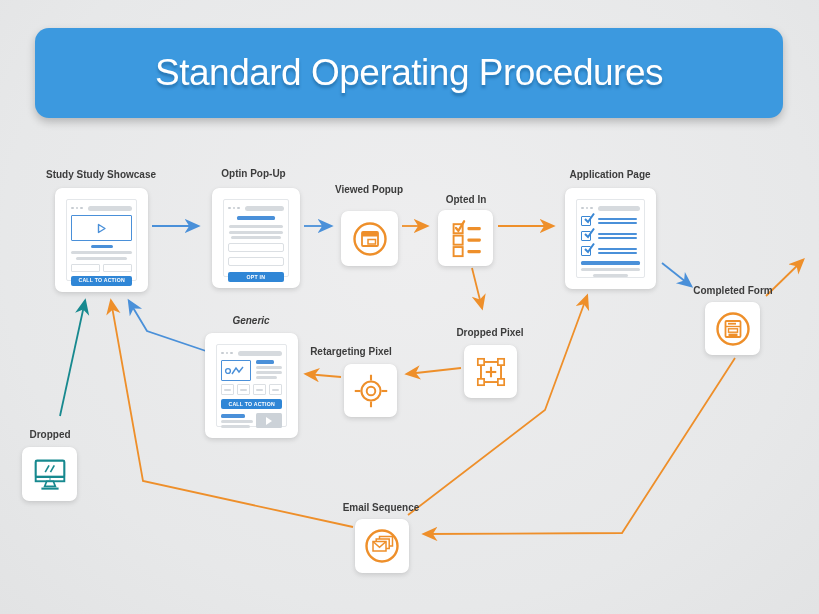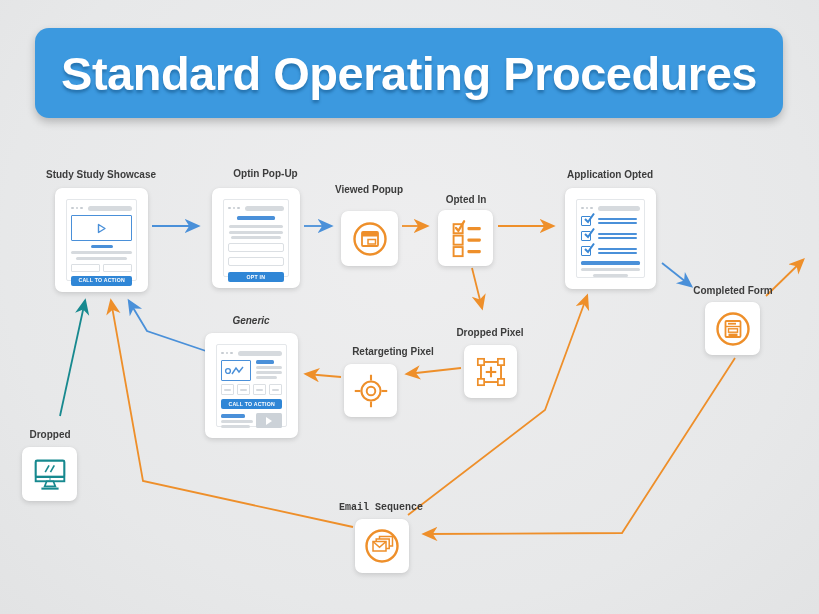--- a/index.html
+++ b/index.html
@@ -14,21 +14,21 @@
     background:radial-gradient(ellipse at 50% 40%, #eeeeef 0%, #e7e8e9 70%, #e2e3e4 100%);
   }
   
   #banner {
     position:absolute; left:35px; top:28px; width:748px; height:90px;
     background:#3c99df; border-radius:14px;
     box-shadow:0 4px 9px rgba(0,0,0,0.22);
     display:flex; align-items:center; justify-content:center;
   }
   #banner h1 {
-    color:#fff; font-size:47px; font-weight:700; letter-spacing:-0.5px;
+    color:#fff; font-size:37px; font-weight:400; letter-spacing:-0.5px;
     text-shadow:0 3px 3px rgba(10,70,120,0.45);
     white-space:nowrap;
   }
   
   .label {
     position:absolute; transform:translateX(-50%);
     font-size:10px; font-weight:bold; color:#3c3c3c; white-space:nowrap;
   }
   
   .card {
@@ -102,30 +102,30 @@
       <path d="M60,416 L85,301" stroke="#17898f" marker-end="url(#ah-teal)"></path>
       <path d="M353,527 L143,481 L111,301" stroke="#ee8f2a" marker-end="url(#ah-orange)"></path>
       <path d="M408,515 L545,410 L587,296" stroke="#ee8f2a" marker-end="url(#ah-orange)"></path>
       <path d="M662,263 L691,286" stroke="#4a90d9" marker-end="url(#ah-blue)"></path>
       <path d="M766,296 L803,260" stroke="#ee8f2a" marker-end="url(#ah-orange)"></path>
       <path d="M735,358 L622,533 L424,534" stroke="#ee8f2a" marker-end="url(#ah-orange)"></path>
     </g>
   </svg>
 
   <div class="label" style="left:101px; top:169px;">Study Study Showcase</div>
-  <div class="label" style="left:256px; top:168px;padding-left:19px;">Optin Pop-Up</div>
+  <div class="label" style="left:244px; top:168px;padding-left:19px;">Optin Pop-Up</div>
   <div class="label" style="left:369px; top:184px;">Viewed Popup</div>
   <div class="label" style="left:466px; top:194px;text-align:right;">Opted In</div>
-  <div class="label" style="left:610px; top:169px;">Application Opted</div>
+  <div class="label" style="left:610px; top:169px;">Application Page</div>
   <div class="label" style="left:733px; top:285px;">Completed Form</div>
   <div class="label" style="left:251px; top:315px;font-style:italic;">Generic</div>
-  <div class="label" style="left:393px; top:346px;">Retargeting Pixel</div>
+  <div class="label" style="left:351px; top:346px;">Retargeting Pixel</div>
   <div class="label" style="left:490px; top:327px;">Dropped Pixel</div>
   <div class="label" style="left:50px; top:429px;">Dropped</div>
-  <div class="label" style="left:381px; top:502px;font-family:Liberation Mono, monospace;">Email Sequence</div>
+  <div class="label" style="left:381px; top:502px;">Email Sequence</div>
 
   <div class="card" style="left:55px; top:188px; width:93px; height:104px;">
     <div class="browser">
       <div class="btop">
         <div class="dot"></div>
           <div class="dot"></div>
           <div class="dot"></div>
           <div class="bbar"></div>
       </div>
       <div style="border:1.5px solid #4a90d9; border-radius:1px; height:26px; display:flex; align-items:center; justify-content:center; margin-bottom:4px;">

